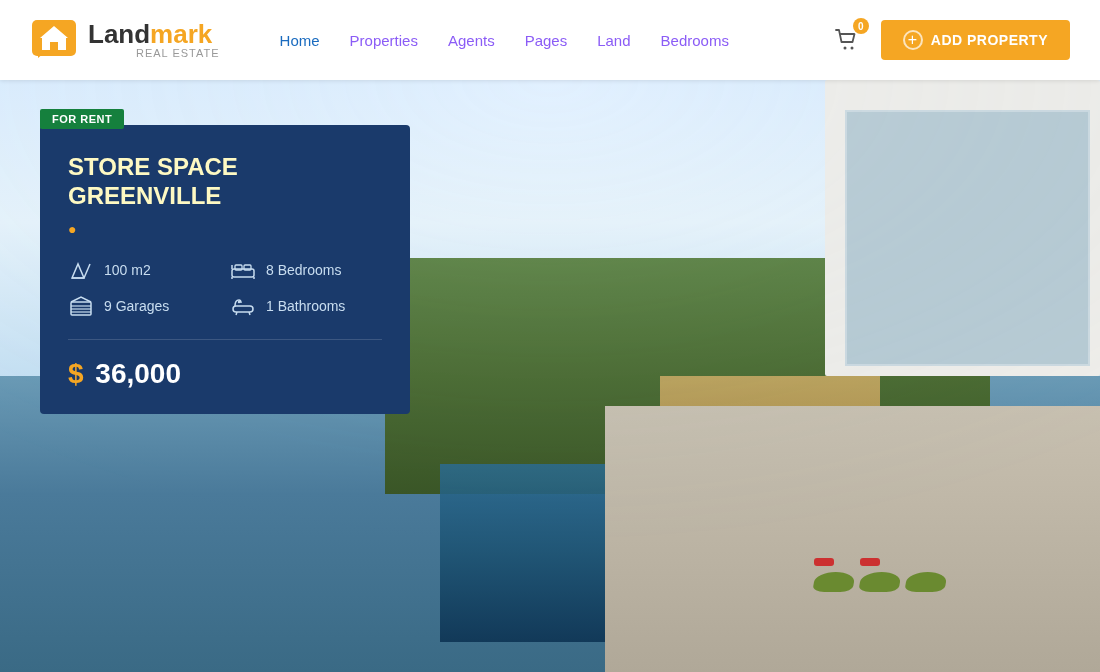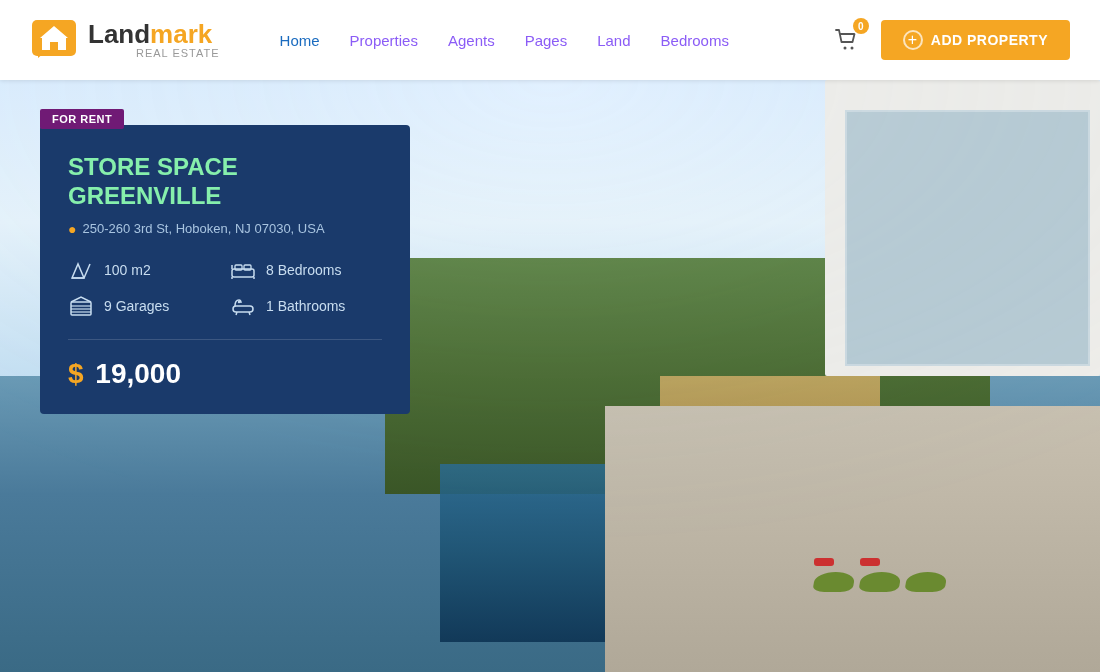--- a/index.html
+++ b/index.html
@@ -227,34 +227,34 @@
       width: 370px;
       background: #1a3a6b;
       border-radius: 4px;
       padding: 0;
       overflow: visible;
     }
     .for-rent-badge {
       position: absolute;
       top: -16px;
       left: 0;
-      background: #701a75;
+      background: #15803d;
       color: #fff;
       font-size: 11px;
       font-weight: 700;
       padding: 4px 12px;
       text-transform: uppercase;
       letter-spacing: 0.5px;
       border-radius: 2px;
     }
     .card-content {
       padding: 28px 28px 24px 28px;
     }
     .property-title {
-      color: #86efac;
+      color: #fef9c3;
       font-size: 24px;
       font-weight: 700;
       text-transform: uppercase;
       margin-bottom: 10px;
       line-height: 1.2;
     }
     .property-address {
       color: #a8c4e0;
       font-size: 13px;
       display: flex;
@@ -382,21 +382,20 @@
     </defs>
     <rect width="100%" height="100%" fill="url(#skyGrad)"></rect>
   </svg>
 
   <div class="property-card">
     <span class="for-rent-badge">FOR RENT</span>
     <div class="card-content">
       <h2 class="property-title">STORE SPACE GREENVILLE</h2>
       <div class="property-address">
         <span class="location-dot">●</span>
-        <span>250-260 3rd St, Hoboken, NJ 07030, USA</span>
       </div>
 
       <div class="property-features">
 
         <div class="feature-item">
           <span class="feature-icon">
             <svg width="22" height="20" viewBox="0 0 22 20">
               <polygon points="2,18 8,4 14,18" stroke="#c8ddf0" stroke-width="1.5" fill="none"></polygon>
               <line x1="2" y1="18" x2="14" y2="18" stroke="#c8ddf0" stroke-width="1.5"></line>
               <line x1="14" y1="18" x2="20" y2="4" stroke="#c8ddf0" stroke-width="1.5"></line>
@@ -443,17 +442,17 @@
             </svg>
           </span>
           <span>1 Bathrooms</span>
         </div>
       </div>
 
       <div class="divider"></div>
 
       <div class="property-price">
         <span class="price-currency">$</span>
-        <span>19,000</span>
+        <span>36,000</span>
       </div>
     </div>
   </div>
 </section>
 
 </body></html>

